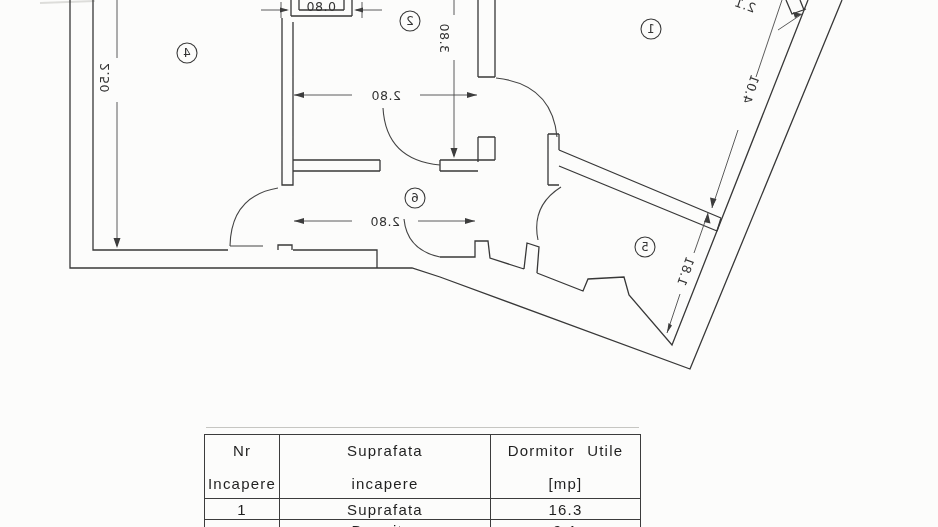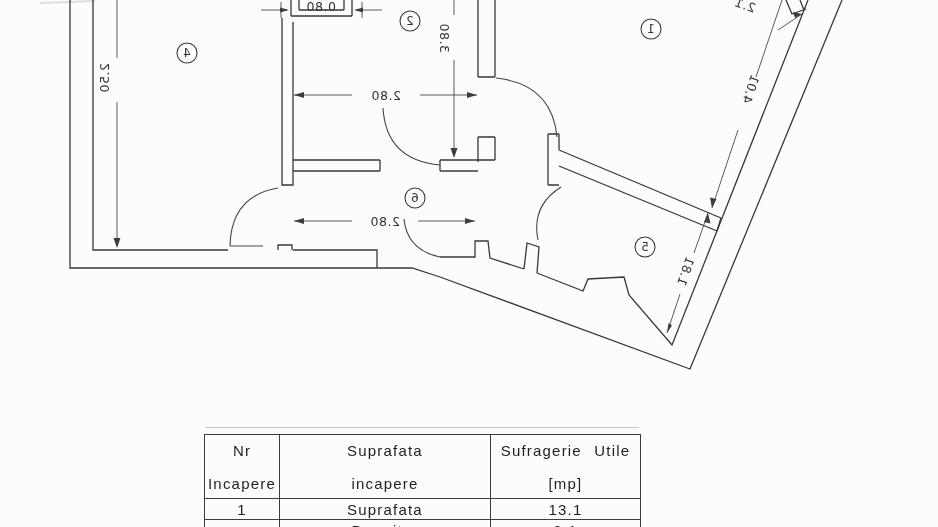--- a/index.html
+++ b/index.html
@@ -134,28 +134,28 @@
           <tr>
         <td class="hdr-cell c1">
           <span class="hdr-line first">Nr</span>
           <span class="hdr-line">Incapere</span>
         </td>
         <td class="hdr-cell c2">
           <span class="hdr-line first">Suprafata</span>
           <span class="hdr-line">incapere</span>
         </td>
         <td class="hdr-cell c3">
-          <span class="hdr-line first">Sufragerie Utile</span>
+          <span class="hdr-line first">Dormitor Utile</span>
           <span class="hdr-line">[mp]</span>
         </td>
       </tr>
       <tr class="data-row">
         <td>1</td>
         <td>Suprafata</td>
-        <td>13.1</td>
+        <td>16.3</td>
       </tr>
       <tr class="data-row">
         <td></td>
         <td>Dormitor</td>
         <td>9.1</td>
       </tr>
     </tbody>
       </table>
   </div>
 

